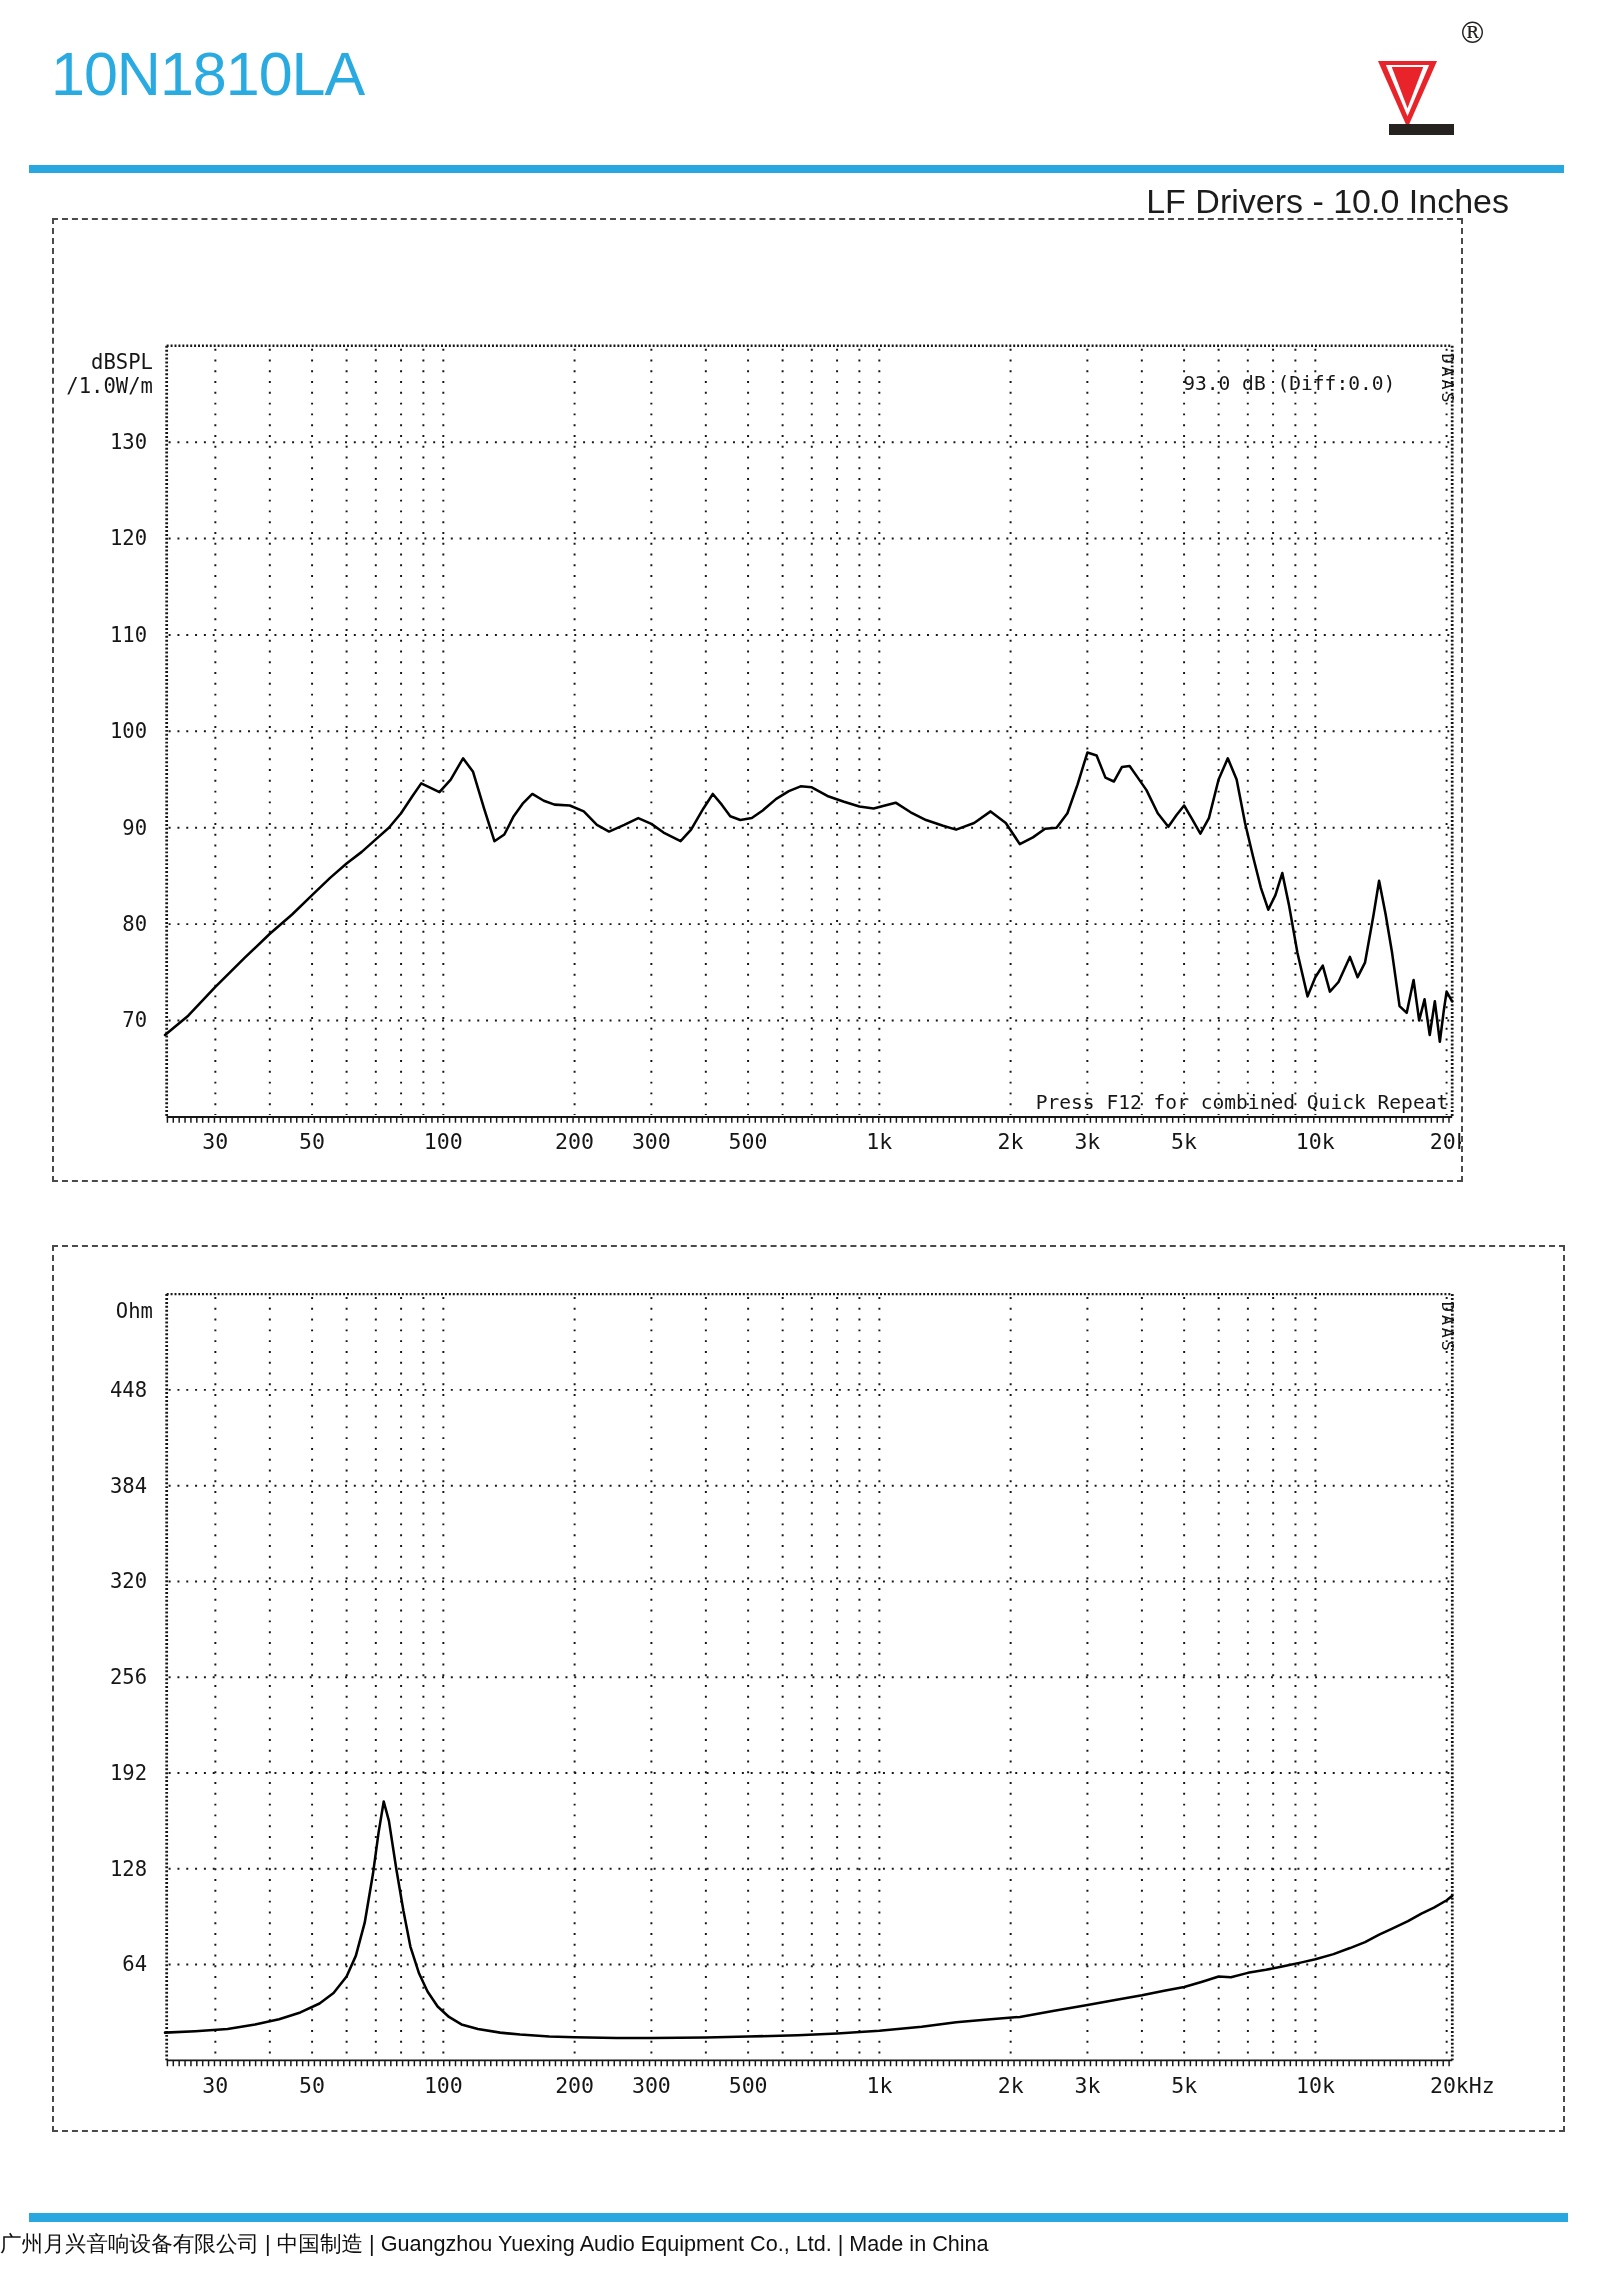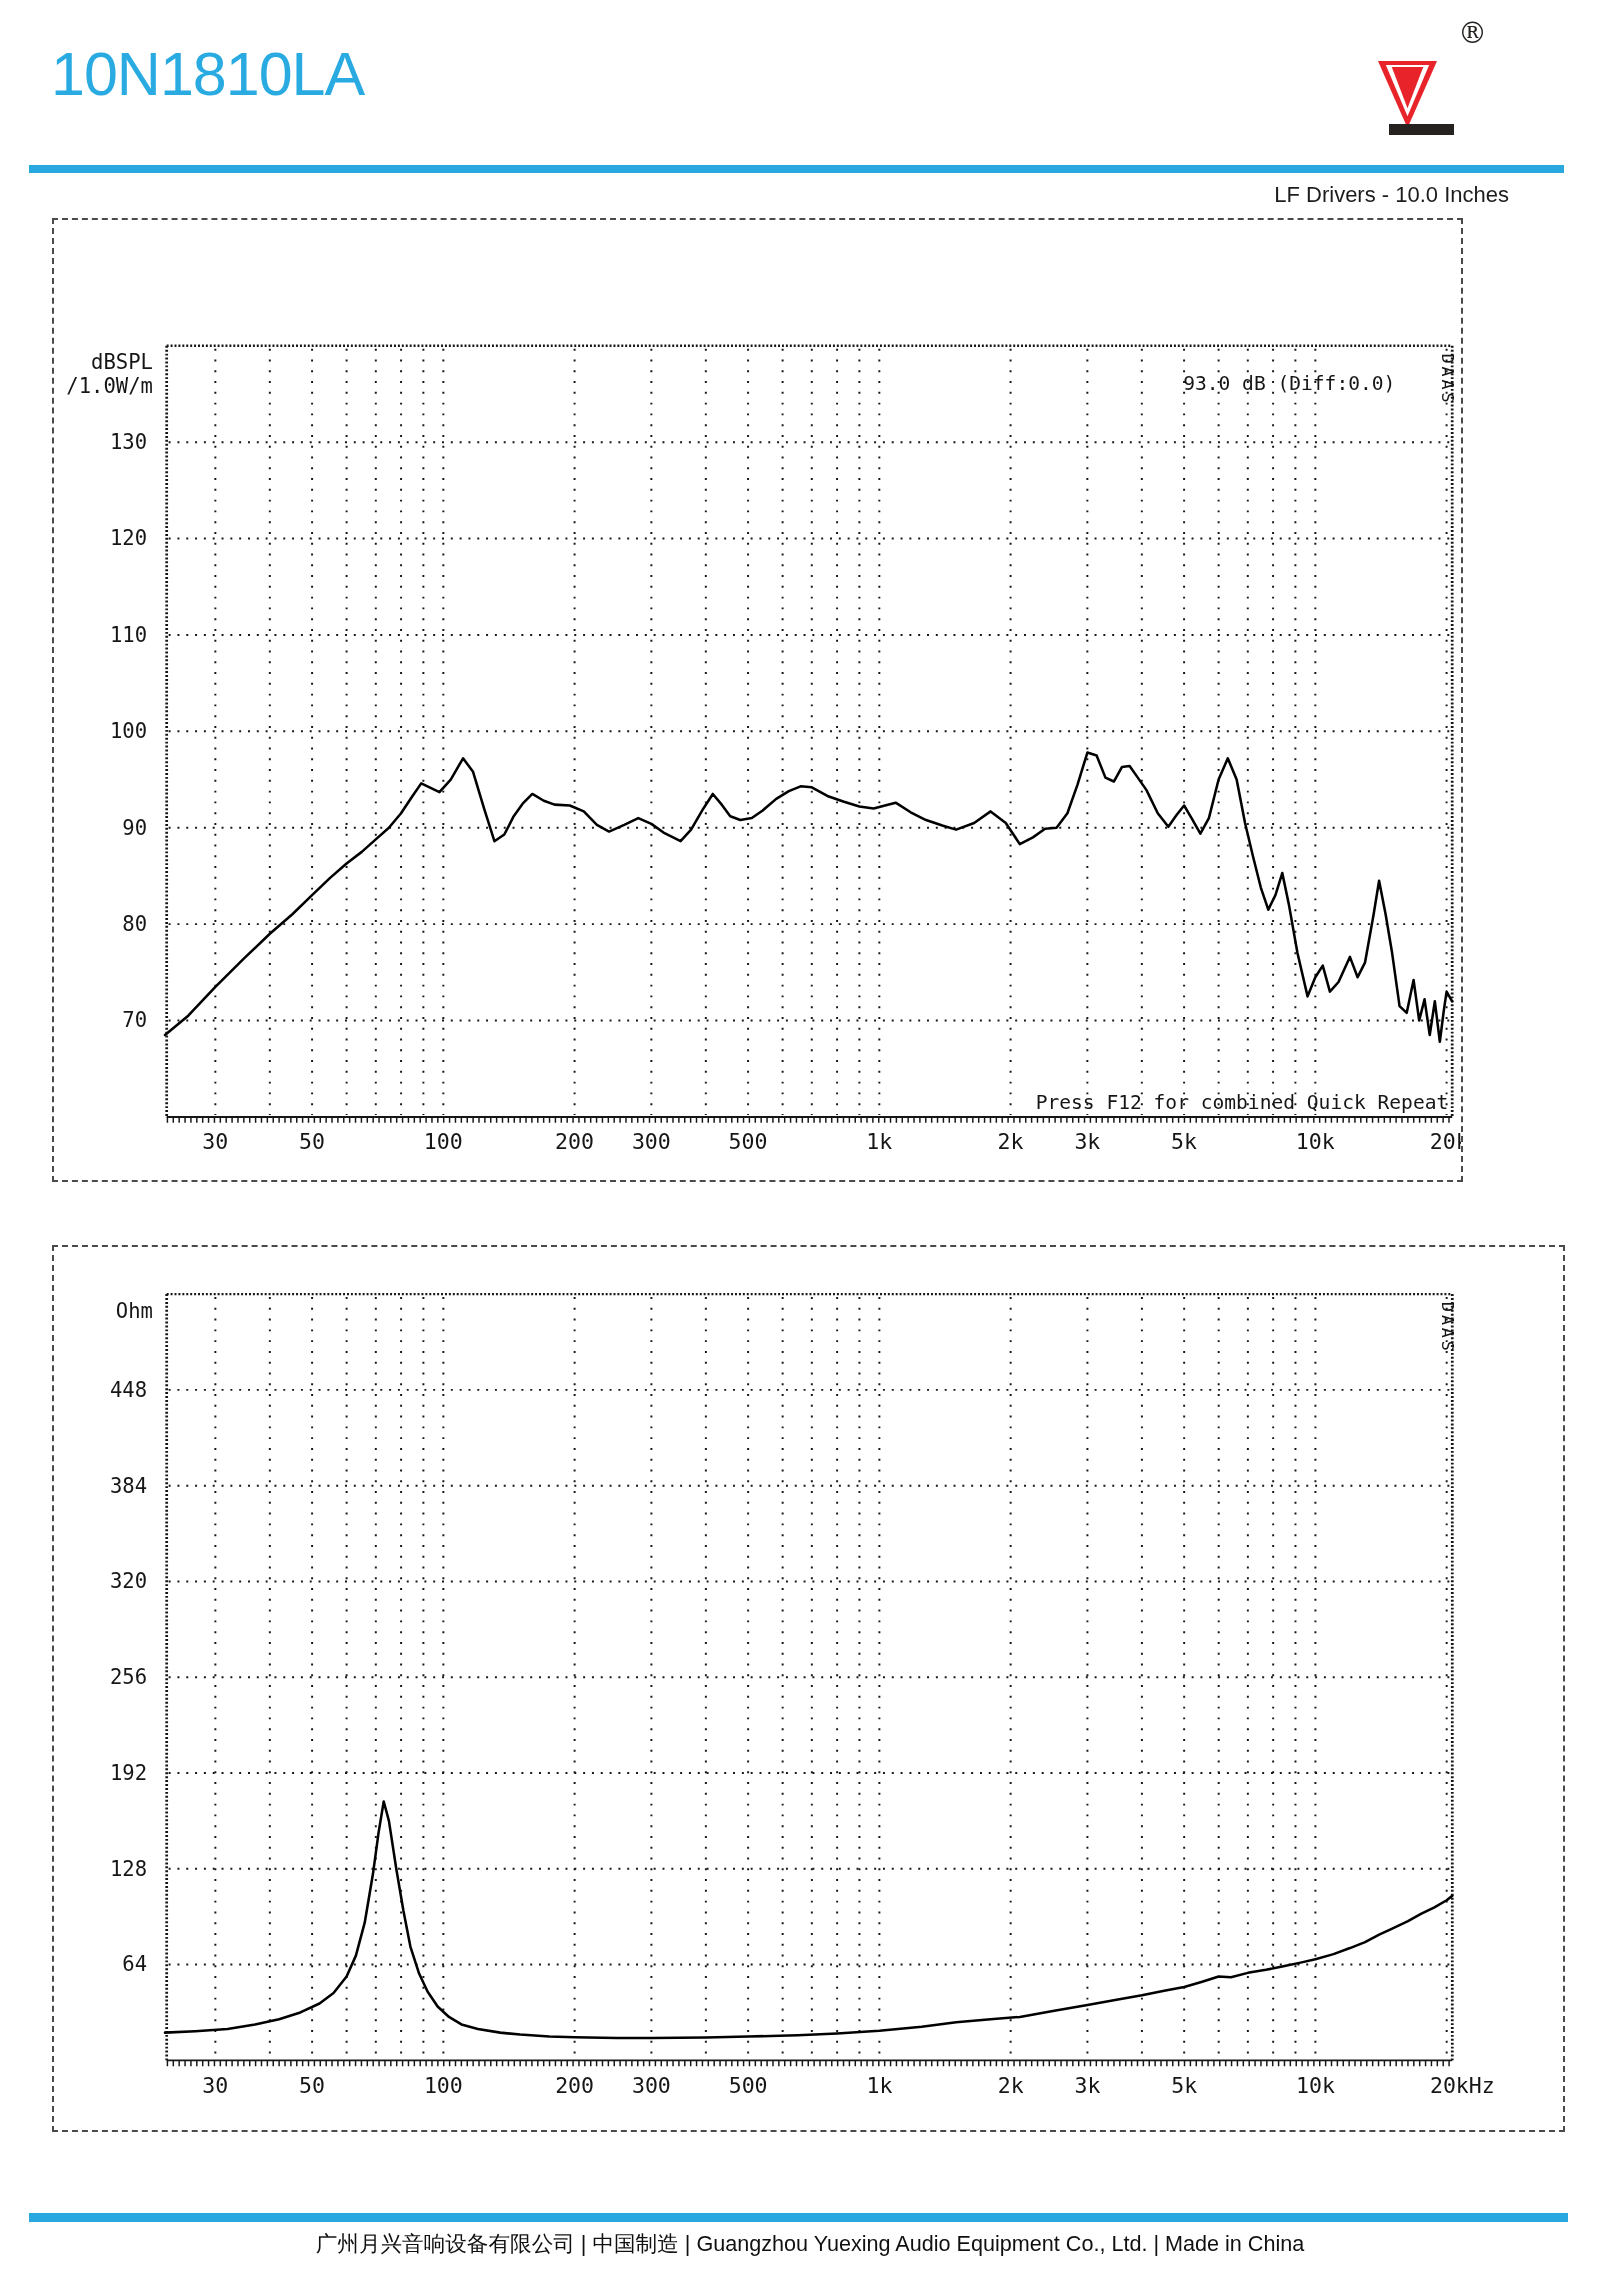--- a/index.html
+++ b/index.html
@@ -3,38 +3,38 @@
 <meta charset="utf-8">
 <style>
   html,body{margin:0;padding:0;background:#ffffff;}
   #page{position:relative;width:1620px;height:2292px;background:#ffffff;overflow:hidden;
         font-family:"Liberation Sans", sans-serif;}
 
   
   .page-title{position:absolute;left:51px;top:39px;font-size:61px;font-weight:400;
               letter-spacing:-1px;color:#29abe2;}
   .header-rule{position:absolute;left:29px;top:165px;width:1535px;height:7.8px;background:#29a7df;}
-  .subtitle{position:absolute;right:111px;top:182px;font-size:22px;color:#1c1c1c;}
+  .subtitle{position:absolute;right:111px;top:182px;font-size:34px;color:#1c1c1c;}
 
   .logo{position:absolute;left:1164px;top:17.6px;width:323px;height:127px;}
   .logo-text{position:absolute;left:0;top:0;font-family:"DejaVu Serif", serif;font-weight:700;
              font-size:116px;line-height:116px;letter-spacing:-9.8px;color:#262220;}
   .logo-reg{position:absolute;left:294px;top:-2px;font-size:29px;color:#262220;font-family:"DejaVu Serif",serif;}
   .logo-tri{position:absolute;left:212px;top:41px;}
   .logo-foot{position:absolute;left:225px;top:106px;width:65px;height:11.8px;background:#262220;}
 
   
   .chartbox{position:absolute;border:2px dashed #4a4a4a;background:#ffffff;}
   #chartbox1{left:52px;top:218px;width:1407px;height:960px;}
   #chartbox2{left:52px;top:1245px;width:1509px;height:883px;}
   .chartbox svg{position:absolute;left:0;top:0;}
 
   
   .footer-rule{position:absolute;left:29px;top:2213px;width:1539px;height:8.8px;background:#29a7df;}
-  .footer-text{position:absolute;left:0;top:2229px;width:1620px;text-align:center;
+  .footer-text{position:absolute;left:0;top:2229px;width:1620px;
                font-size:21.6px;color:#101010;}
 </style>
 </head>
 <body>
 
 <div id="page">
 
   <div class="page-title">10N1810LA</div>
 
   <div class="logo">

